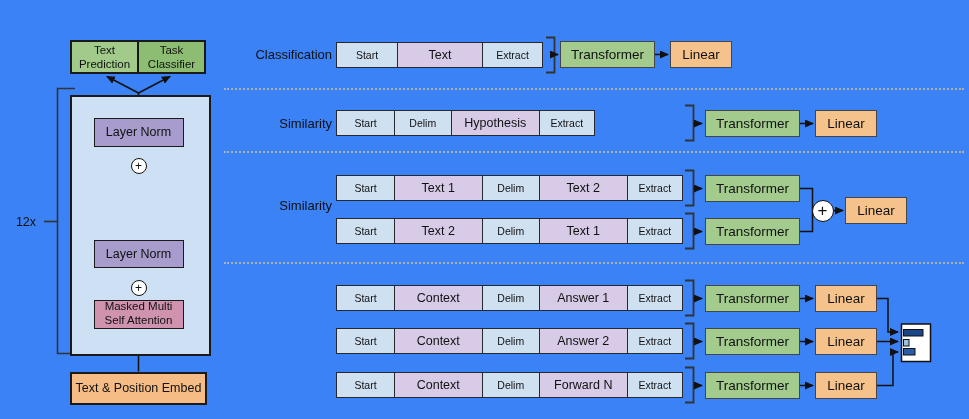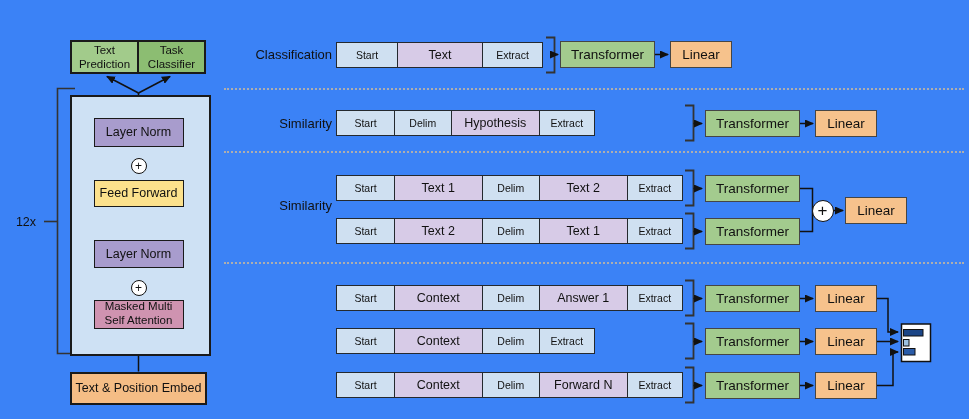--- a/index.html
+++ b/index.html
@@ -132,21 +132,20 @@
     <div class="headcell r">Task
 Classifier</div>
   </div>
 
   <div class="container"></div>
 
   <div class="inner" style="left:93.5px;top:117.5px;width:90px;height:29px;background:#a89ccd;font-size:12.5px;">Layer Norm</div>
 
   <div class="plus" style="left:130.5px;top:157.5px;">+</div>
 
-  <div class="inner" style="left:93.5px;top:180px;width:90px;height:27px;background:#fce18c;font-size:12.5px;">Feed Forward</div>
 
   <div class="inner" style="left:93.5px;top:240px;width:90px;height:28px;background:#a89ccd;font-size:12.5px;">Layer Norm</div>
 
   <div class="plus" style="left:130.5px;top:279.5px;">+</div>
 
   <div class="inner" style="left:93.5px;top:300px;width:90px;height:28.5px;background:#cf93b0;font-size:11.5px;">Masked Multi
 Self Attention</div>
 
   <div class="inner" style="left:70px;top:371.5px;width:137px;height:33px;background:#f5bd85;font-size:12.5px;border-width:2px;">Text &amp; Position Embed</div>
 
@@ -195,20 +194,21 @@
     <div class="tok b" style="width:59px;">Start</div>
     <div class="tok p" style="width:89.5px;">Context</div>
     <div class="tok b" style="width:58.5px;">Delim</div>
     <div class="tok p" style="width:89.5px;">Answer 1</div>
     <div class="tok b" style="width:56.5px;">Extract</div>
   </div>
   <div class="strip" style="left:336px;top:328px;">
     <div class="tok b" style="width:59px;">Start</div>
     <div class="tok p" style="width:89.5px;">Context</div>
     <div class="tok b" style="width:58.5px;">Delim</div>
+    <div class="tok p" style="width:89.5px;">Answer 2</div>
     <div class="tok b" style="width:56.5px;">Extract</div>
   </div>
   <div class="strip" style="left:336px;top:372px;">
     <div class="tok b" style="width:59px;">Start</div>
     <div class="tok p" style="width:89.5px;">Context</div>
     <div class="tok b" style="width:58.5px;">Delim</div>
     <div class="tok p" style="width:89.5px;">Forward N</div>
     <div class="tok b" style="width:56.5px;">Extract</div>
   </div>
   <div class="bx transformer" style="left:705px;top:285px;">Transformer</div>

